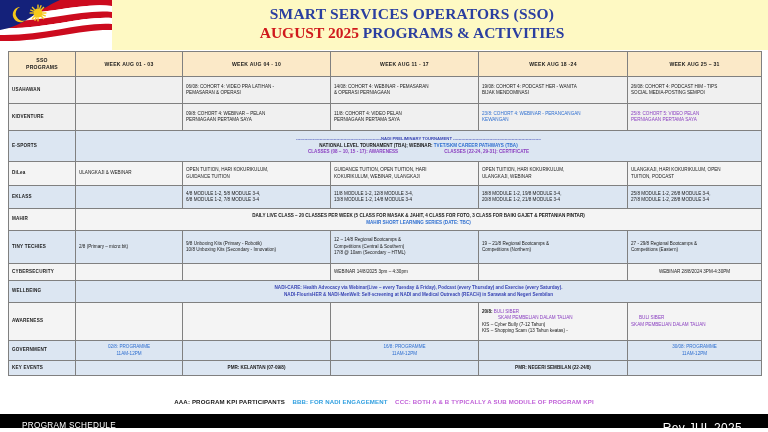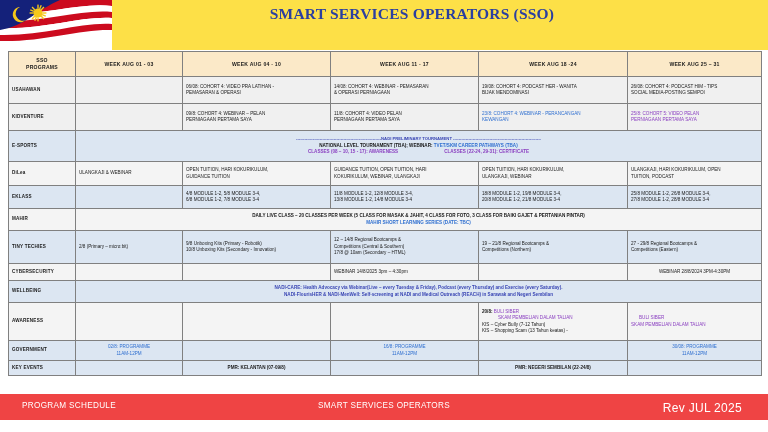--- a/index.html
+++ b/index.html
@@ -9,21 +9,21 @@
     font-family:"Liberation Sans", sans-serif;
     color:#1a1a1a;
     position:relative;
   }
 
   
   .header{
     position:relative;
     height:50px;
     width:768px;
-    background:#fde047;
+    background:#fef9c3;
   }
   .flag{
     position:absolute;left:0;top:0;width:112px;height:52px;overflow:hidden;
   }
   .flag svg{display:block;}
 
   .title-wrap{
     position:absolute;left:112px;top:4px;width:600px;text-align:center;
   }
   .title1{
@@ -118,22 +118,22 @@
     font-size:6.1px;
     font-weight:bold;
     letter-spacing:.15px;
     color:#161616;
   }
   .legend .b{color:#2f9fe0;}
   .legend .p{color:#c060d8;}
 
   
   .footer{
-    position:absolute;left:0;bottom:12px;width:768px;height:26px;
-    background:#ef4444;
+    position:absolute;left:0;bottom:4px;width:768px;height:14px;
+    background:#000000;
     color:#ffffff;
   }
   .footer .f-left{position:absolute;left:22px;top:7px;font-size:8.2px;letter-spacing:.3px;}
   .footer .f-mid{position:absolute;left:0;right:0;top:7px;text-align:center;font-size:8.2px;letter-spacing:.3px;}
   .footer .f-right{position:absolute;right:26px;top:7px;font-size:12px;letter-spacing:.3px;}
 </style>
 </head>
 <body>
 
 <div class="header">
@@ -163,20 +163,21 @@
           <rect x="-0.7" y="4.4" width="1.4" height="4" transform="rotate(22.5)"></rect>
           <rect x="-8.4" y="-0.7" width="4" height="1.4" transform="rotate(22.5)"></rect>
           <rect x="4.4" y="-0.7" width="4" height="1.4" transform="rotate(22.5)"></rect>
         </g>
       </g>
     </svg>
   </div>
 
   <div class="title-wrap">
     <div class="title1">SMART SERVICES OPERATORS (SSO)</div>
+    <div class="title2"><span class="red">AUGUST 2025</span><span> PROGRAMS &amp; ACTIVITIES</span></div>
   </div>
 </div>
 
 <div class="tbl-wrap">
 <table class="sched">
   <colgroup>
     <col class="c0">
         <col class="c1">
         <col class="c2">
         <col class="c3">
@@ -391,15 +392,14 @@
 </div>
 
 <div class="legend">
   <span>AAA: PROGRAM KPI PARTICIPANTS</span>&nbsp;&nbsp;&nbsp;
   <span class="b">BBB:  FOR NADI ENGAGEMENT</span>&nbsp;&nbsp;&nbsp;
   <span class="p">CCC:  BOTH  A &amp; B  TYPICALLY A SUB MODULE OF PROGRAM KPI</span>
 </div>
 
 <div class="footer">
   <div class="f-left">PROGRAM SCHEDULE</div>
-  <div class="f-mid">SMART SERVICES OPERATORS</div>
   <div class="f-right">Rev  JUL 2025</div>
 </div>
 
 </body></html>

